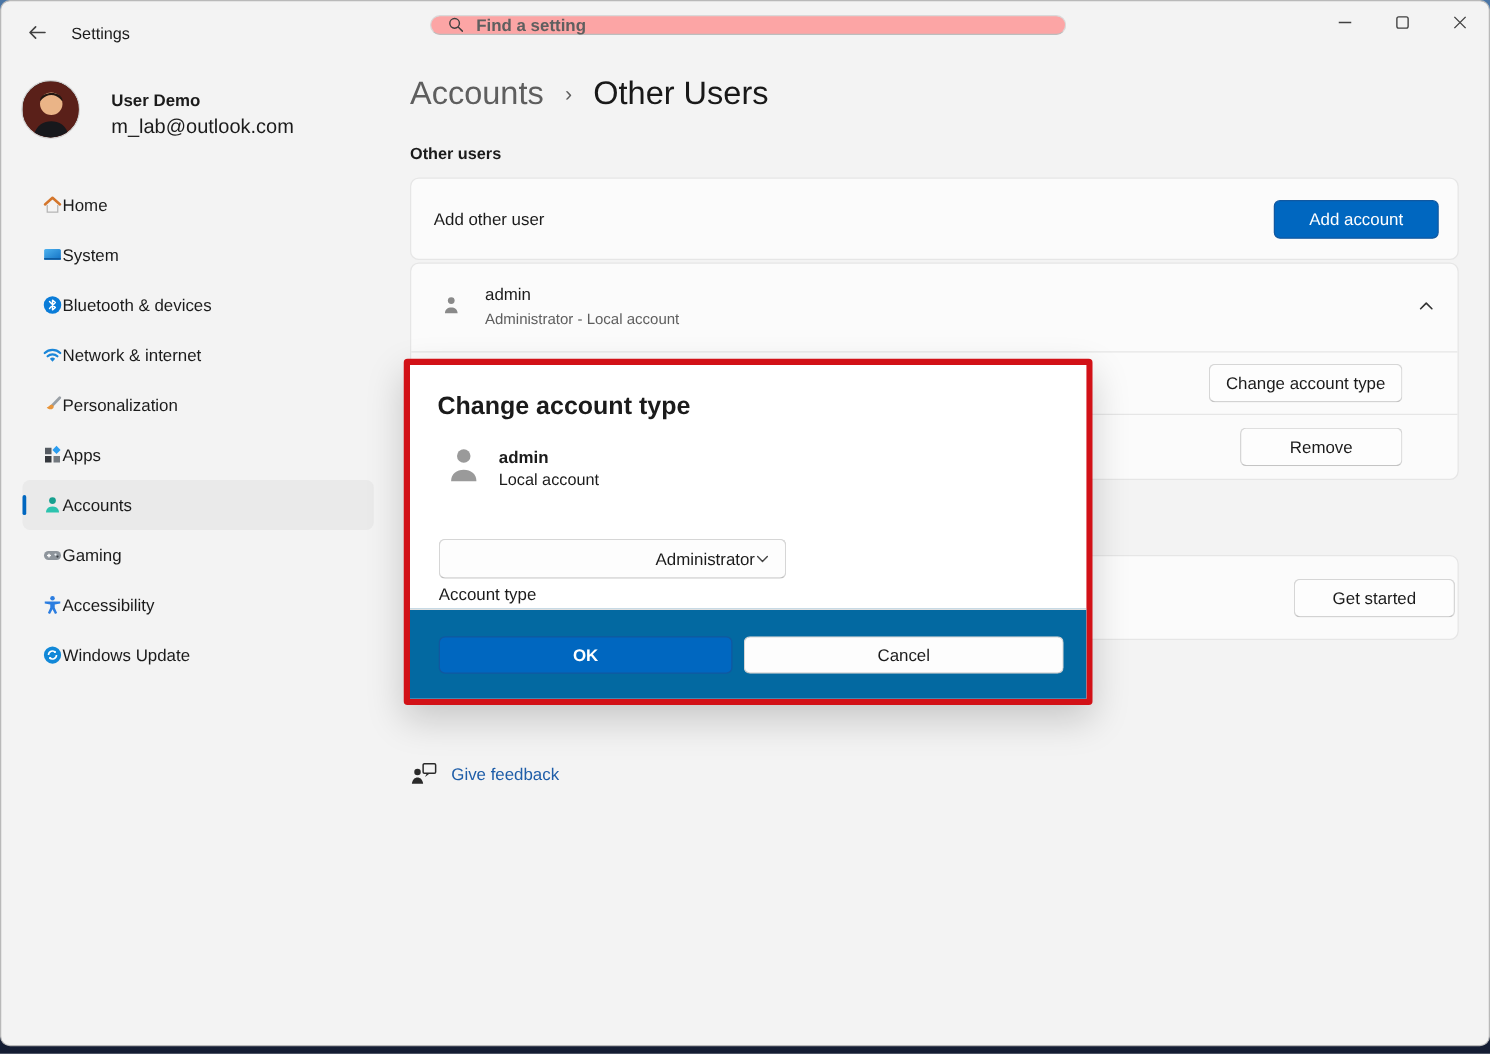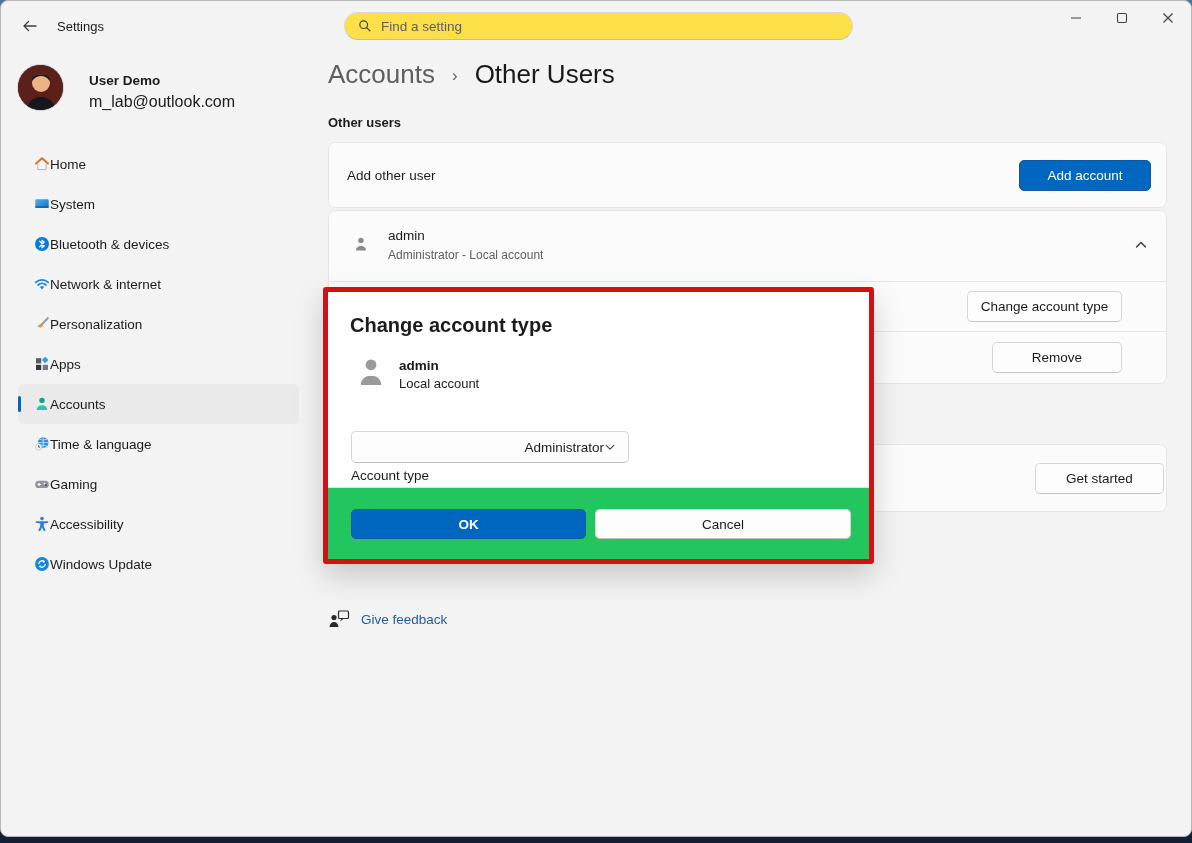--- a/index.html
+++ b/index.html
@@ -15,23 +15,23 @@
   }
   .window{
     position:absolute; left:0; top:0; width:1192px; height:837px;
     background:var(--bg); border-radius:8px; border:1px solid #b9b9b9;
     overflow:hidden;
   }
   
   .back-btn{ position:absolute; left:14px; top:13px; width:30px; height:24px;
     display:flex; align-items:center; justify-content:center; border-radius:4px; }
   .app-title{ position:absolute; left:56px; top:18px; font-size:13px; color:var(--text); }
-  .searchbox{ position:absolute; left:343px; top:11px; width:509px; height:28px;
-    background:#fde047; border:1px solid #d9d9d9; border-bottom-color:#bdbdbd;
-    border-radius:14px; display:flex; align-items:center; padding-left:13px; }
+  .searchbox{ position:absolute; left:343px; top:11px; width:509px; height:16px;
+    background:#fca5a5; border:1px solid #d9d9d9; border-bottom-color:#bdbdbd;
+    border-radius:14px; display:flex; align-items:center; padding-left:13px;font-weight:bold; }
   .searchbox .ph{ color:#5f5f5f; font-size:13.5px; margin-left:9px; }
   .win-controls{ position:absolute; right:0; top:0; height:36px; display:flex; }
   .win-btn{ width:46px; height:34px; display:flex; align-items:center; justify-content:center; color:#404040; }
   
   .profile-avatar{ position:absolute; left:16px; top:63px; width:47px; height:47px;
     border-radius:50%; overflow:hidden; background:radial-gradient(circle at 45% 38%, #e8b48c 0 26%, #3a2520 27% 60%, #58201a 61%); border:1px solid #d0d0d0;}
   .profile-name{ position:absolute; left:88px; top:72px; font-size:13.5px; font-weight:bold; color:var(--text); }
   .profile-email{ position:absolute; left:88px; top:92px; font-size:16px; color:var(--text); }
   .nav{ position:absolute; left:17px; top:143px; width:281px; }
   .nav-item{ position:relative; height:40px; display:flex; align-items:center;
@@ -82,21 +82,21 @@
   .dialog-avatar{ position:absolute; left:25px; top:62px; width:36px; height:36px; }
   .dialog-acct-name{ position:absolute; left:71px; top:66px; font-size:13.5px; font-weight:bold; color:var(--text); }
   .dialog-acct-kind{ position:absolute; left:71px; top:84px; font-size:13px; color:var(--text); }
   .dialog-field-label{ position:absolute; left:23px; top:132px; font-size:13.5px; color:var(--text);margin-top:44px; }
   .dropdown{ position:absolute; left:23px; top:139px; width:278px; height:32px;
     background:#fdfdfd; border:1px solid #d6d6d6; border-bottom-color:#bfbfbf;
     border-radius:5px; display:flex; align-items:center; padding:0 12px; }
   .dropdown .val{ font-size:13.5px; color:var(--text); flex:1;text-align:right; }
   .dropdown svg{ width:12px; height:12px; }
   .dialog-footer{ position:absolute; left:0; right:0; bottom:0; height:72px;
-    background:#22c55e; border-top:1px solid #e0e0e0; }
+    background:#0369a1; border-top:1px solid #e0e0e0; }
   .ok-btn{ position:absolute; left:23px; top:21px; width:235px; height:30px; font-weight:bold;}
   .cancel-btn{ position:absolute; left:267px; top:21px; width:256px; height:30px; }
   .muted-stroke{ stroke:#404040; stroke-width:1.3; fill:none; stroke-linecap:round; stroke-linejoin:round; }
 </style>
 </head>
 <body>
 
 <div class="window">
 
   <div class="back-btn">
@@ -209,31 +209,20 @@
       </div>
       <div class="nav-item selected">
         <span class="pill"></span>
         <span class="nav-icon">
           <svg viewBox="0 0 16 16">
             <circle cx="8" cy="4.4" r="2.7" fill="#17a08f"></circle>
             <path d="M2.8 14c0-3.2 2.3-4.8 5.2-4.8s5.2 1.6 5.2 4.8z" fill="#2cc3ae"></path>
           </svg>
         </span>
         <span class="nav-label">Accounts</span>
-      </div>
-      <div class="nav-item">
-        <span class="nav-icon">
-          <svg viewBox="0 0 16 16">
-            <circle cx="9.2" cy="6.6" r="5.3" fill="#2b8fe0"></circle>
-            <path d="M4 6.6h10.4M9.2 1.3v10.6M5.4 3a7 7 0 0 0 7.6 0M5.4 10.2a7 7 0 0 1 7.6 0" fill="none" stroke="#cfe8fb" stroke-width=".8"></path>
-            <circle cx="4.6" cy="11" r="3.2" fill="#f2f2f2" stroke="#c0c0c0" stroke-width=".7"></circle>
-            <path d="M4.6 9.2v1.9h1.6" fill="none" stroke="#555" stroke-width="1"></path>
-          </svg>
-        </span>
-        <span class="nav-label">Time &amp; language</span>
       </div>
       <div class="nav-item">
         <span class="nav-icon">
           <svg viewBox="0 0 16 16">
             <rect x="1.2" y="4.8" width="13.6" height="7.2" rx="3.6" fill="#8e959c"></rect>
             <path d="M4.1 8.4h2.2M5.2 7.3v2.2" stroke="#fff" stroke-width="1.1" stroke-linecap="round"></path>
             <circle cx="10.4" cy="7.6" r=".9" fill="#eef2f6"></circle>
             <circle cx="12" cy="9.2" r=".9" fill="#3b4046"></circle>
           </svg>
         </span>

